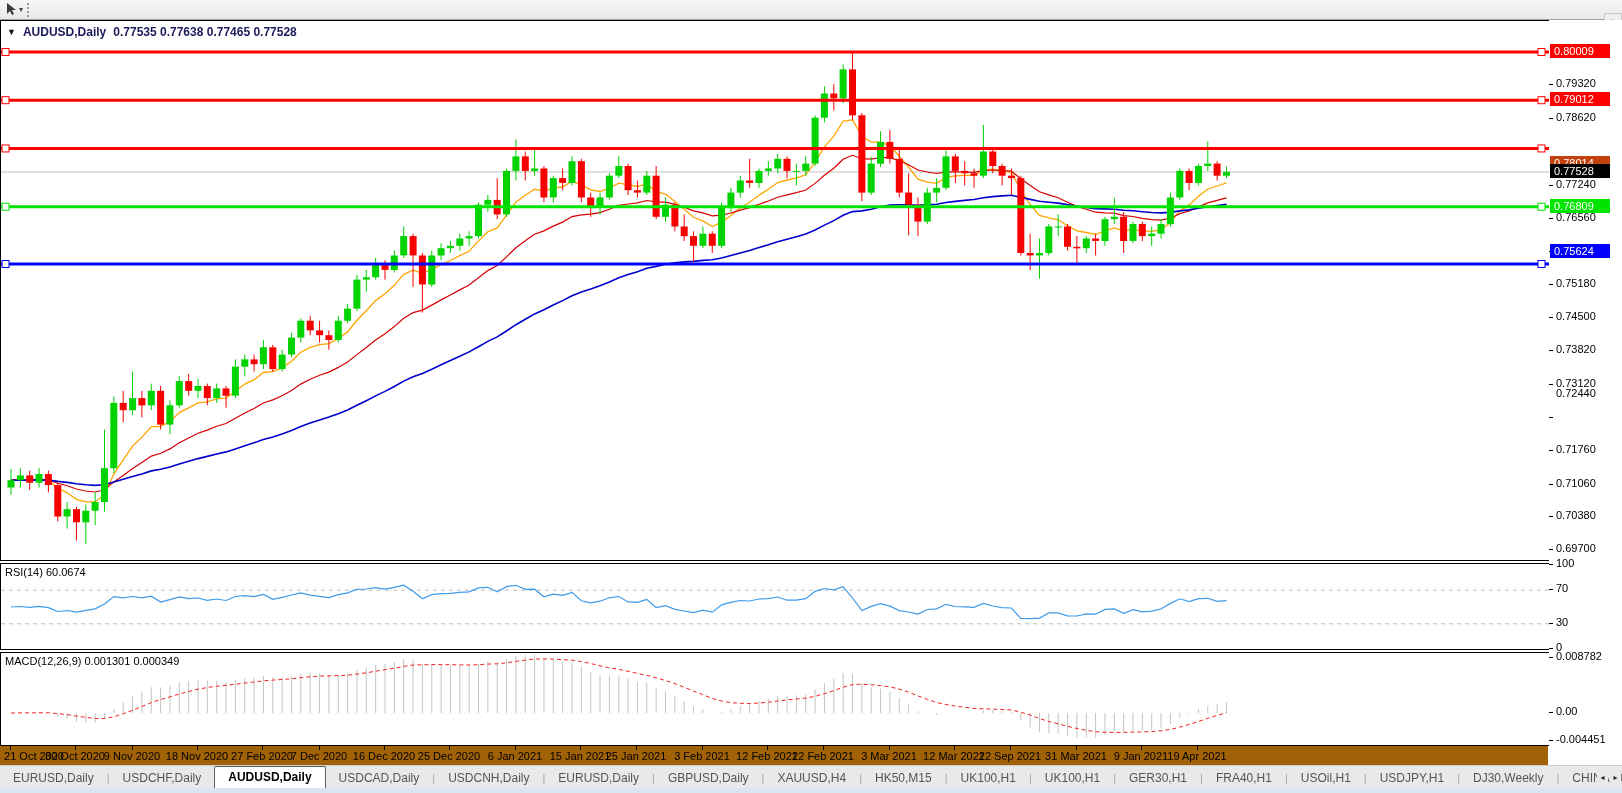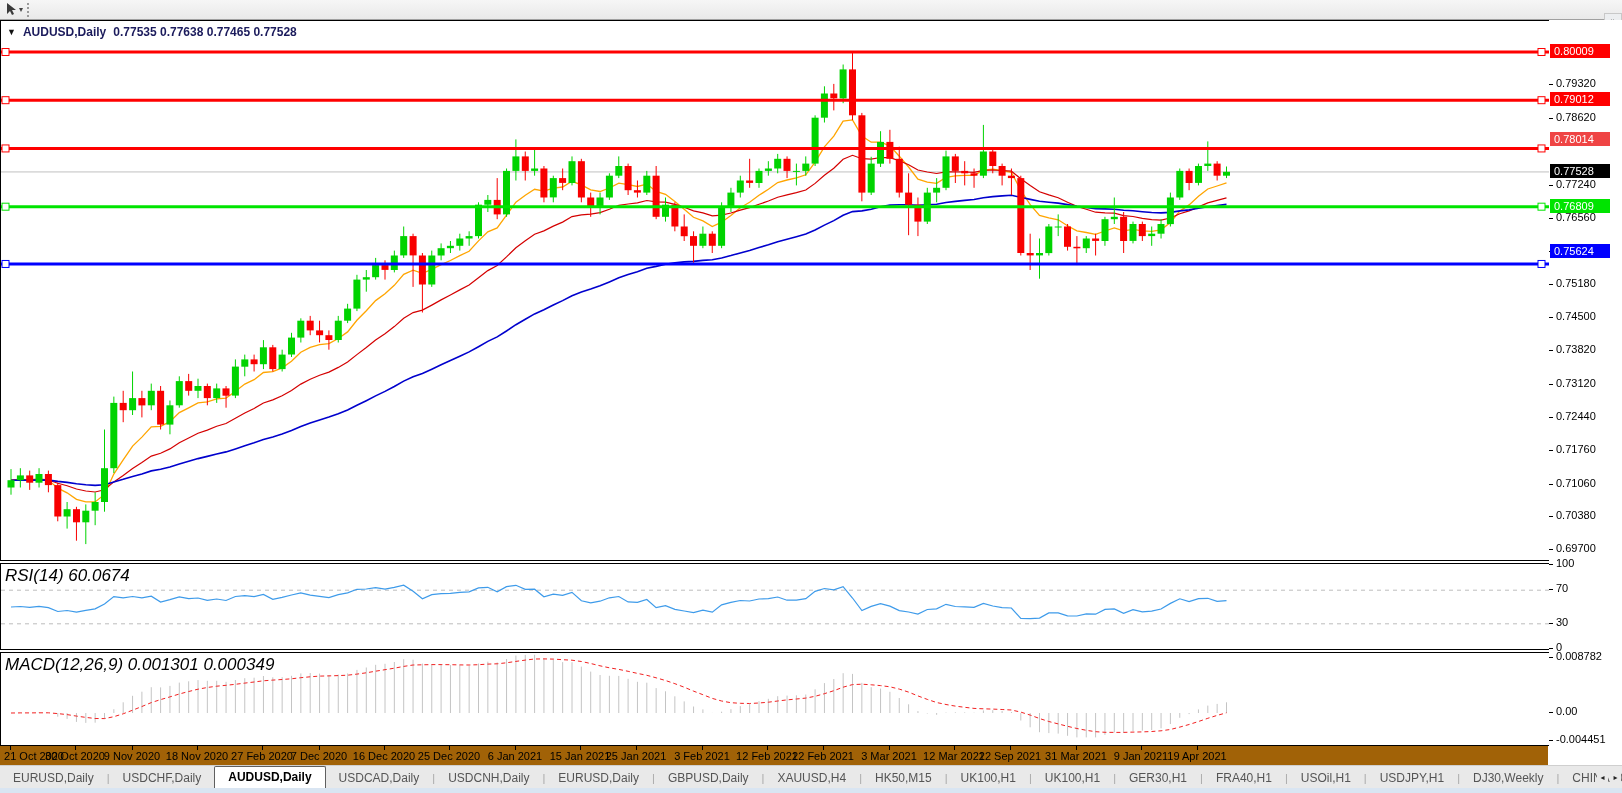--- a/index.html
+++ b/index.html
@@ -20,21 +20,21 @@
   
   .pane{position:absolute;left:0;background:#fff;border:1px solid #000;box-sizing:border-box;}
   #main-pane{top:20px;width:1621px;height:541px;}
   #rsi-pane{top:563px;width:1621px;height:87px;}
   #macd-pane{top:652px;width:1621px;height:94px;}
   .vaxis-line{position:absolute;top:0;bottom:0;left:1548px;width:1px;background:#000;}
   .pane svg{position:absolute;left:0;top:0;}
   #chart-title{position:absolute;left:7px;top:25px;font-size:12px;font-weight:bold;color:#1b1b5c;
      display:flex;align-items:center;gap:7px;z-index:5;}
   #chart-title .tri{font-size:9px;color:#111;}
-  .ind-label{position:absolute;left:5px;font-size:17px;color:#000;z-index:5;font-style:italic;}
+  .ind-label{position:absolute;left:5px;font-size:11px;color:#000;z-index:5;}
   
   #price-axis{position:absolute;left:1549px;top:20px;width:73px;height:745px;background:#fff;font-size:11px;color:#000;}
   .ytick{position:absolute;left:7px;white-space:nowrap;}
   .ytickmark{position:absolute;left:0;width:4px;height:1px;background:#000;}
   .axis-badge{position:absolute;left:1px;height:14px;line-height:14px;padding:0 4px;color:#fff;
      font-size:11px;white-space:nowrap;min-width:52px;}
   
   #time-axis{position:absolute;left:0;top:746px;width:1548px;height:19px;background:#a16207;}
   .dtick{position:absolute;top:0;width:1px;height:4px;background:#000;}
   .dlabel{position:absolute;top:4px;font-size:11px;color:#000;white-space:nowrap;transform:translateX(-50%);}
@@ -519,32 +519,32 @@
       <div class="ytick" style="top:224px">0.75880</div>
       <div class="ytickmark" style="top:264px"></div>
       <div class="ytick" style="top:257px">0.75180</div>
       <div class="ytickmark" style="top:297px"></div>
       <div class="ytick" style="top:290px">0.74500</div>
       <div class="ytickmark" style="top:330px"></div>
       <div class="ytick" style="top:323px">0.73820</div>
       <div class="ytickmark" style="top:364px"></div>
       <div class="ytick" style="top:357px">0.73120</div>
       <div class="ytickmark" style="top:397px"></div>
-      <div class="ytick" style="top:390px">0.72440</div>
+      <div class="ytick" style="top:367px">0.72440</div>
       <div class="ytickmark" style="top:430px"></div>
       <div class="ytick" style="top:423px">0.71760</div>
       <div class="ytickmark" style="top:464px"></div>
       <div class="ytick" style="top:457px">0.71060</div>
       <div class="ytickmark" style="top:496px"></div>
       <div class="ytick" style="top:489px">0.70380</div>
       <div class="ytickmark" style="top:529px"></div>
       <div class="ytick" style="top:522px">0.69700</div>
       <div class="axis-badge" style="top:24px;background:#FF0000">0.80009</div>
       <div class="axis-badge" style="top:72px;background:#FF0000">0.79012</div>
-      <div class="axis-badge" style="top:112px;background:#ef4444">0.78014</div>
+      <div class="axis-badge" style="top:136px;background:#c2410c">0.78014</div>
       <div class="axis-badge" style="top:179px;background:#00E400">0.76809</div>
       <div class="axis-badge" style="top:224px;background:#0000FF">0.75624</div>
       <div class="axis-badge" style="top:144px;background:#000000">0.77528</div>
       <div class="ytickmark" style="top:544px"></div>
       <div class="ytick" style="top:537px">100</div>
       <div class="ytickmark" style="top:569px"></div>
       <div class="ytick" style="top:562px">70</div>
       <div class="ytickmark" style="top:603px"></div>
       <div class="ytick" style="top:596px">30</div>
       <div class="ytickmark" style="top:628px"></div>

